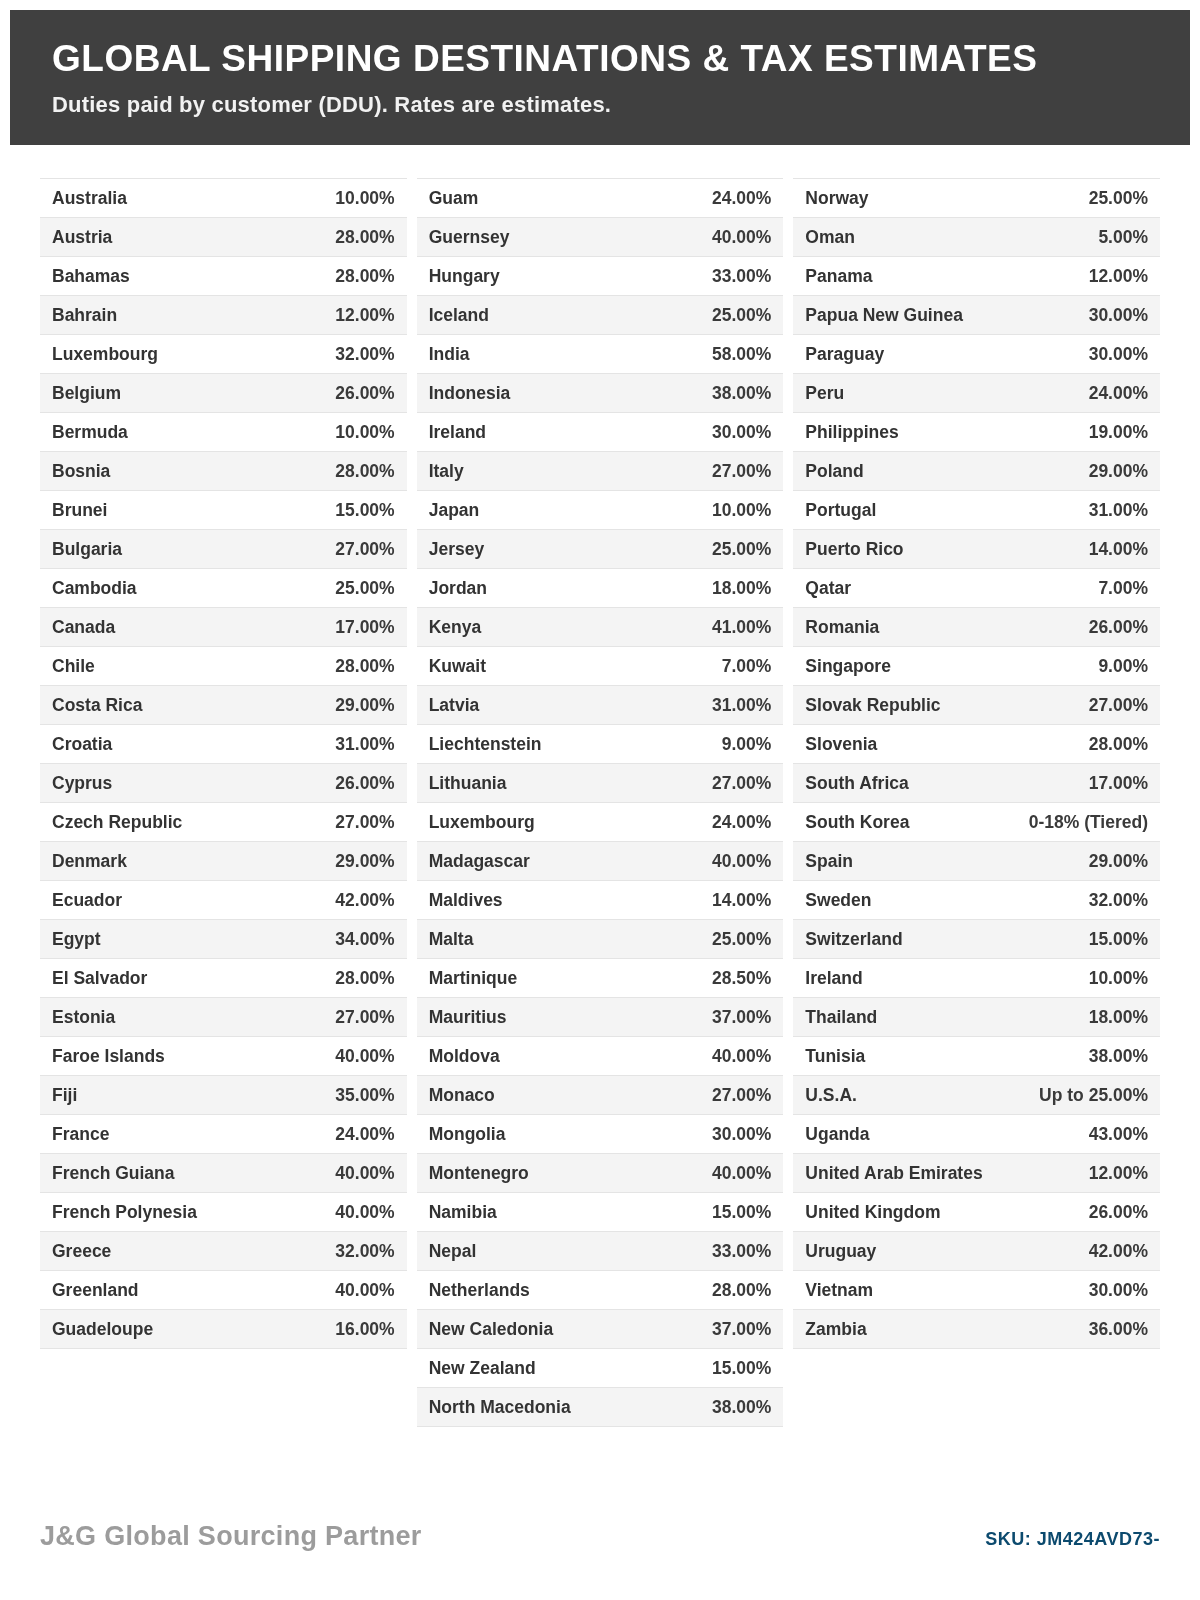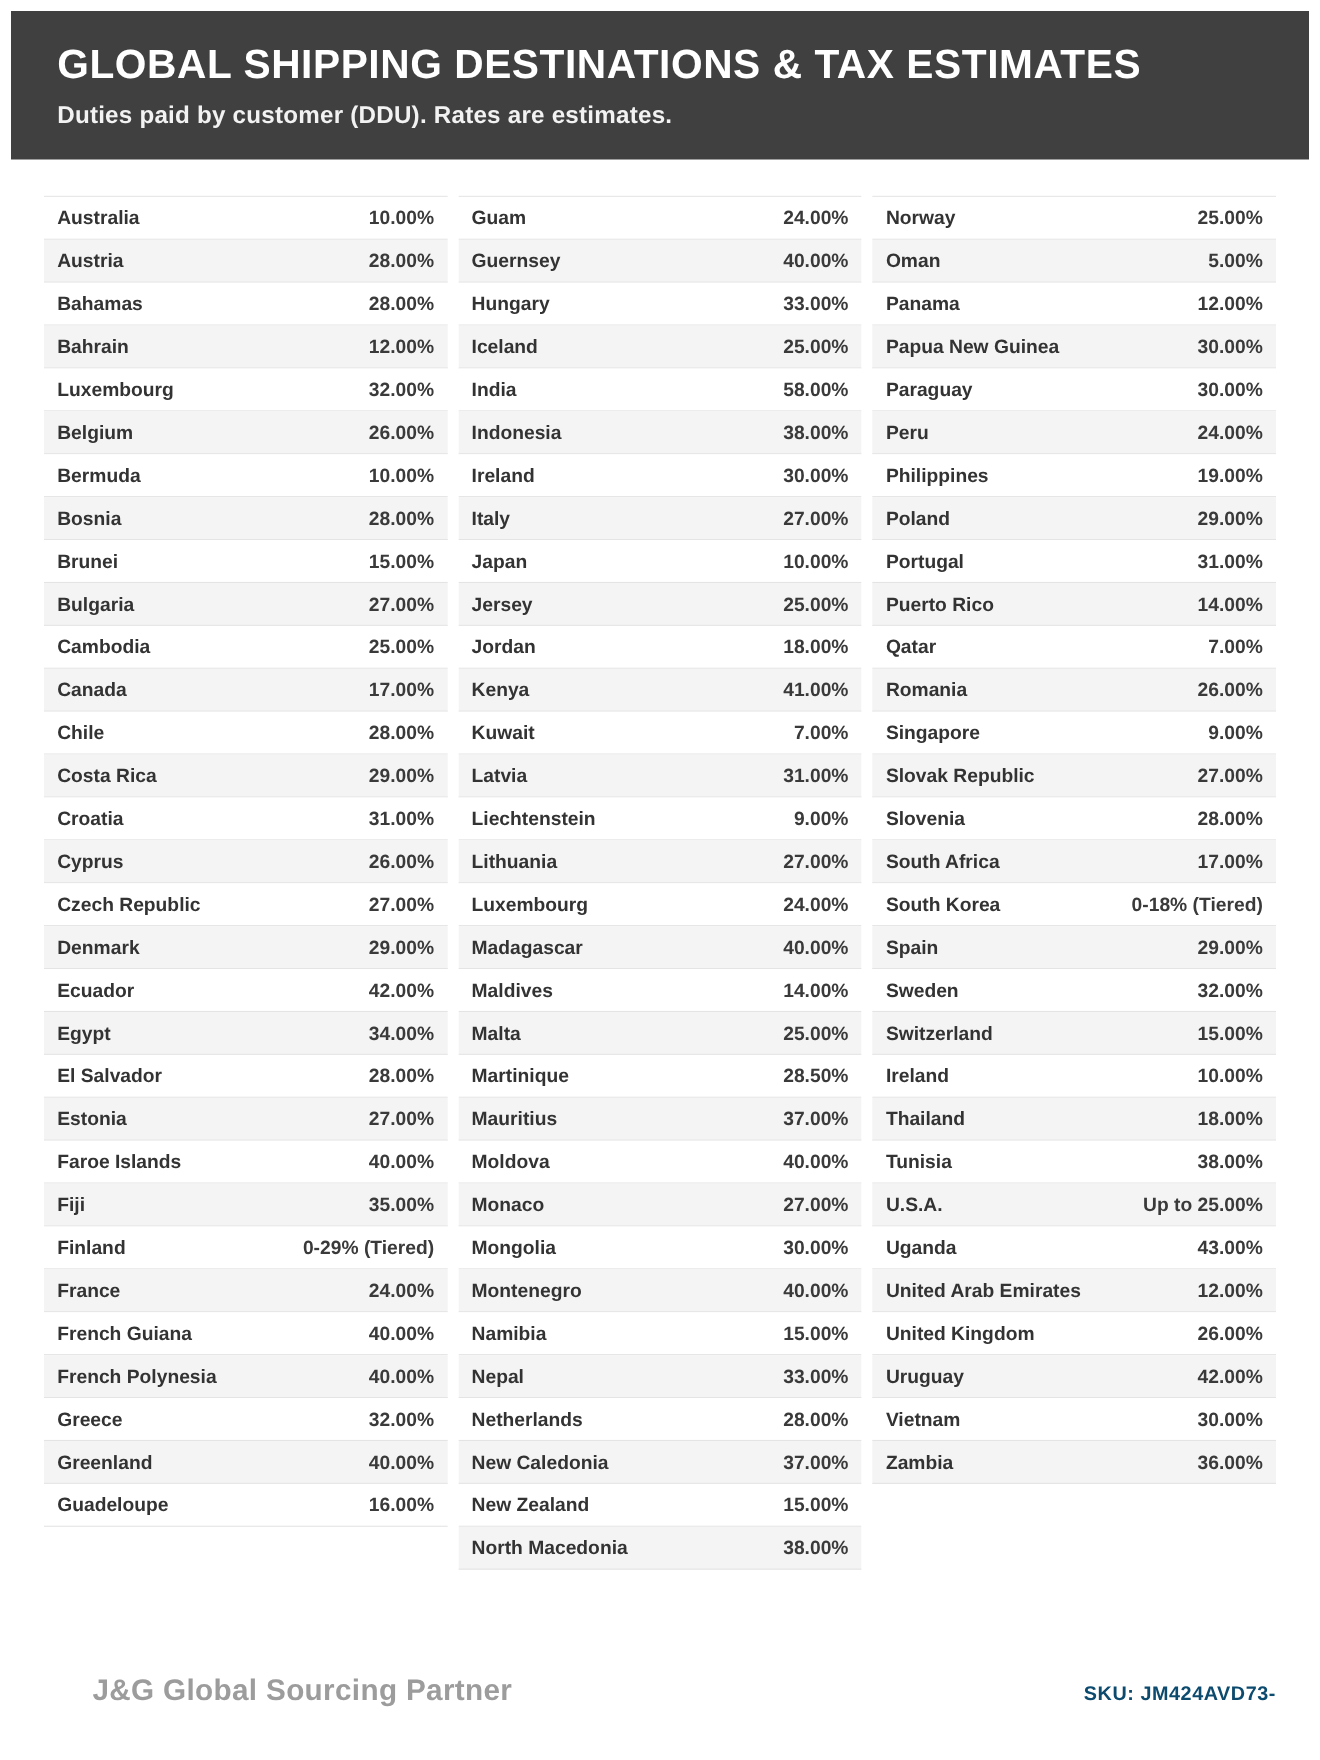--- a/index.html
+++ b/index.html
@@ -75,21 +75,20 @@
     left: 40px; right: 40px; bottom: 48px;
     display: flex;
     justify-content: space-between;
     align-items: baseline;
   }
   .brand {
     font-size: 27px;
     font-weight: 800;
     color: #9c9c9c;
     letter-spacing: 0.3px;
-    margin-left: 44px;
   }
   .sku {
     font-size: 18px;
     font-weight: 700;
     color: #0c4a6e;
     letter-spacing: 0.5px;
   }
 </style>
 </head>
 <body>
@@ -193,24 +192,20 @@
         </div>
         <div class="row">
           <span class="country">Faroe Islands</span>
           <span class="rate">40.00%</span>
         </div>
         <div class="row">
           <span class="country">Fiji</span>
           <span class="rate">35.00%</span>
         </div>
         <div class="row">
-          <span class="country">Finland</span>
-          <span class="rate">0-29% (Tiered)</span>
-        </div>
-        <div class="row">
           <span class="country">France</span>
           <span class="rate">24.00%</span>
         </div>
         <div class="row">
           <span class="country">French Guiana</span>
           <span class="rate">40.00%</span>
         </div>
         <div class="row">
           <span class="country">French Polynesia</span>
           <span class="rate">40.00%</span>

